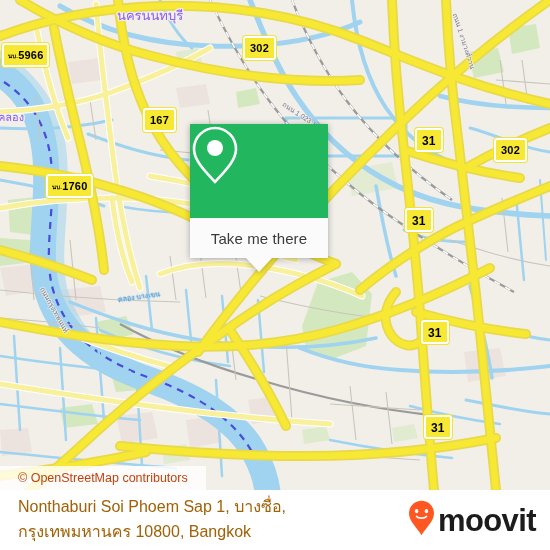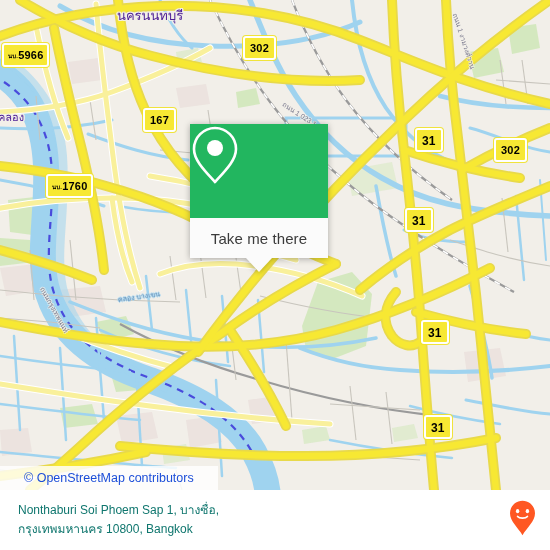--- a/index.html
+++ b/index.html
@@ -40,21 +40,21 @@
     box-shadow: 0 0 0 1px rgba(240,225,40,0.9);
     letter-spacing: .2px;
   }
   .shield .pfx { font-size: 6px; font-weight: bold; vertical-align: middle; }
   .shield .num { font-size: 11px; font-weight: bold; vertical-align: middle; }
   .shield.small .num { font-size: 12px; }
 
   
   .place-label {
     position: absolute;
-    color: #4c1d95;
+    color: #8b5cf6;
     font-size: 13px;
     white-space: nowrap;
     text-shadow:
       1.4px 0 0 #f2efe9, -1.4px 0 0 #f2efe9,
       0 1.4px 0 #f2efe9, 0 -1.4px 0 #f2efe9,
       1px 1px 0 #f2efe9, -1px -1px 0 #f2efe9,
       1px -1px 0 #f2efe9, -1px 1px 0 #f2efe9;
   }
   .road-label {
     position: absolute;
@@ -112,44 +112,44 @@
     border-left: 13px solid transparent;
     border-right: 13px solid transparent;
     border-top: 14px solid #fbfbfb;
   }
 
   
   #attribution {
     position: absolute;
     left: 0; top: 466px;
     height: 24px;
-    padding: 0 24px;
+    padding: 0 18px;
     display: flex;
     align-items: center;
     background: rgba(255,255,255,0.82);
     font-size: 12.5px;
-    color: #1d4ed8;
+    color: #c2410c;
     white-space: nowrap;
   }
 
   
   #footer {
     position: absolute;
     left: 0; top: 490px;
     width: 550px; height: 60px;
     background: #ffffff;
     display: flex;
     align-items: center;
     padding: 0 14px 0 18px;
   }
   #footer-text {
     flex: 1 1 auto;
-    font-size: 12px;
+    font-size: 16px;
     line-height: 1.55;
-    color: #0f766e;
+    color: #a16207;
     padding-right: 8px;
   }
   #footer-logo {
     flex: 0 0 auto;
     display: flex;
     align-items: center;
     gap: 3px;
   }
   #logo-word {
     font-size: 31px;
@@ -439,16 +439,17 @@
     </div>
     <div id="footer-logo">
       <span>
         <svg width="27" height="36" viewBox="0 0 27 36">
           <path d="M13.5 0.8 C6.6 0.8 1 6.4 1 13.3 C1 21.2 9 27.6 13.5 35.2 C18 27.6 26 21.2 26 13.3 C26 6.4 20.4 0.8 13.5 0.8 Z" fill="#ff5722"></path>
           <ellipse cx="8.6" cy="11.2" rx="1.7" ry="2.1" fill="#ffffff"></ellipse>
           <ellipse cx="18.4" cy="11.2" rx="1.7" ry="2.1" fill="#ffffff"></ellipse>
           <path d="M8.6 16.4 C10.4 18.7 16.6 18.7 18.4 16.4" stroke="#ffffff" stroke-width="1.7" fill="none" stroke-linecap="round"></path>
         </svg>
       </span>
+      <span id="logo-word">moovit</span>
     </div>
   </div>
 
 </div>
 
 </body></html>

